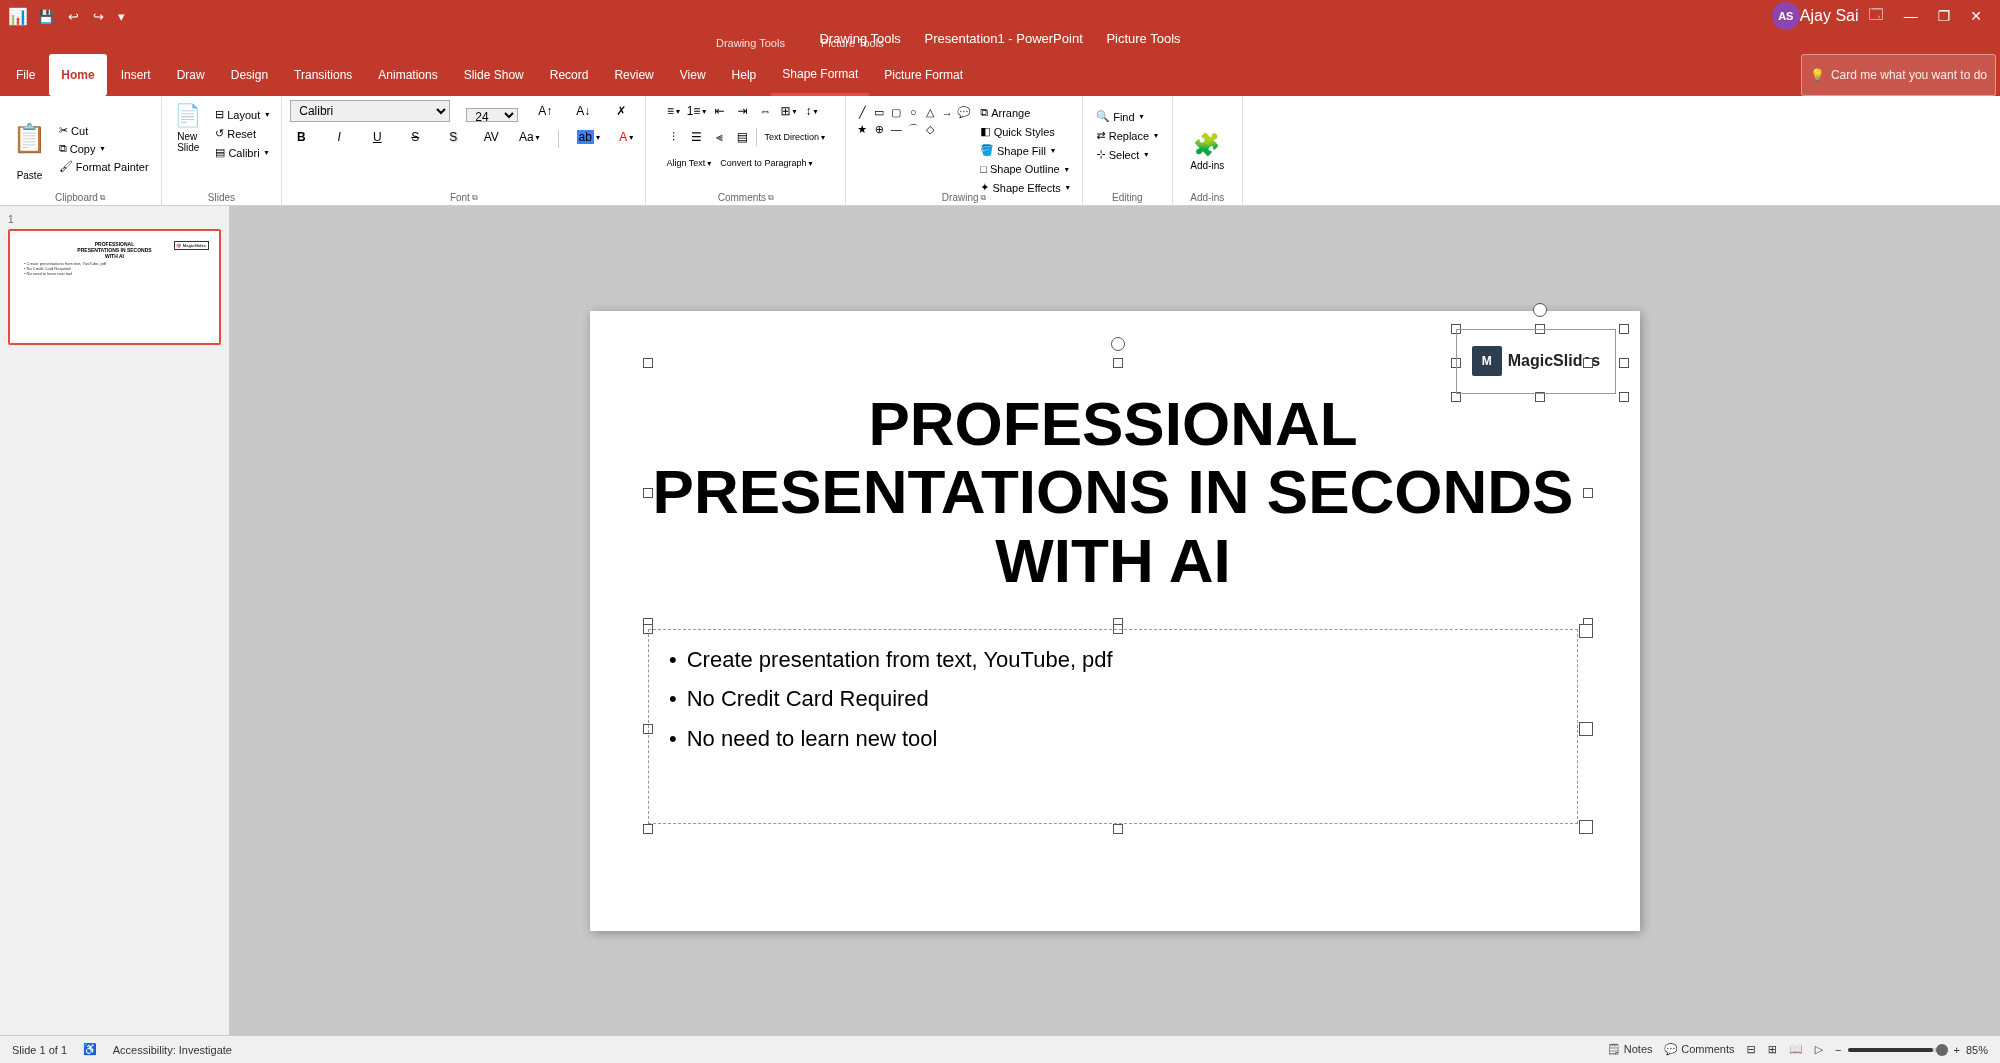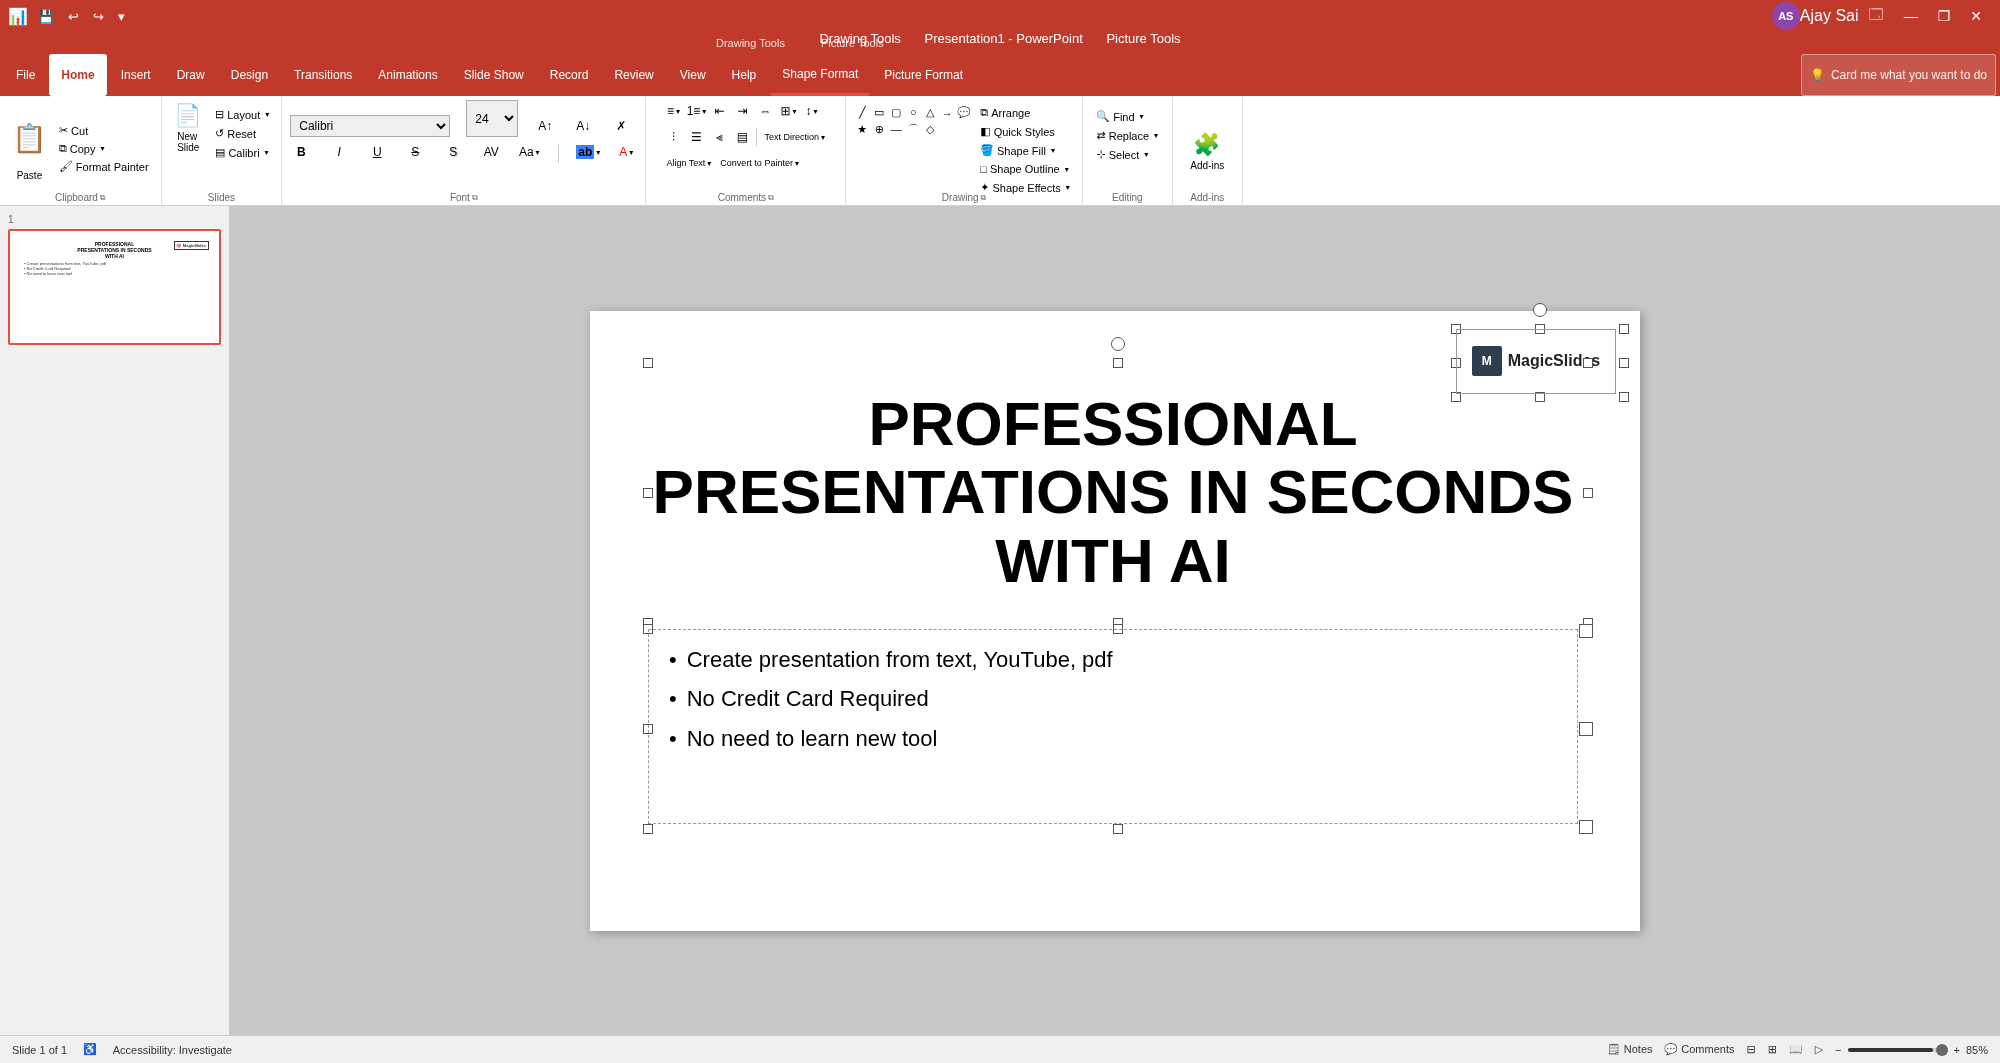--- a/index.html
+++ b/index.html
@@ -156,21 +156,21 @@
     .font-select {
       width: 160px;
       height: 22px;
       border: 1px solid #aaa;
       padding: 0 4px;
       font-size: 12px;
       cursor: pointer;
     }
     .font-size-select {
       width: 52px;
-      height: 37px;
+      height: 14px;
       border: 1px solid #aaa;
       padding: 0 4px;
       font-size: 12px;
     }
     .font-btn {
       width: 22px;
       height: 22px;
       border: 1px solid transparent;
       background: white;
       cursor: pointer;
@@ -529,21 +529,21 @@
       <div class="font-row">
         <button class="font-btn bold-b">B</button>
         <button class="font-btn italic-i">I</button>
         <button class="font-btn underline-u">U</button>
         <button class="font-btn" style="text-decoration:line-through;">S</button>
         <button class="font-btn" style="text-shadow:1px 1px 2px #aaa;">S</button>
         <button class="font-btn">AV</button>
         <button class="font-btn">Aa<span class="dropdown-arrow">▾</span></button>
         <div style="width:1px;height:18px;background:#ccc;margin:0 2px;"></div>
         <button class="font-btn">
-          <span style="background:#3b82f6;padding:0 2px;font-weight:bold;">ab</span>
+          <span style="background:#3b82f6;padding:0 2px;">ab</span>
           <span class="dropdown-arrow">▾</span>
         </button>
         <button class="font-btn">
           <span style="color:red;">A</span>
           <span class="dropdown-arrow">▾</span>
         </button>
       </div>
     </div>
     <div class="ribbon-group-label">
       <span>Font</span>
@@ -572,21 +572,21 @@
           <span>Text Direction</span>
           <span class="dropdown-arrow">▾</span>
         </button>
       </div>
       <div class="para-row">
         <button class="font-btn" style="font-size:9px;width:auto;padding:0 3px;">
           <span>Align Text</span>
           <span class="dropdown-arrow">▾</span>
         </button>
         <button class="font-btn" style="font-size:9px;width:auto;padding:0 3px;">
-          <span>Convert to Painter</span>
+          <span>Convert to Paragraph</span>
           <span class="dropdown-arrow">▾</span>
         </button>
       </div>
     </div>
     <div class="ribbon-group-label">
       <span>Comments</span>
       <span class="expand-icon">⧉</span>
     </div>
   </div>
 

